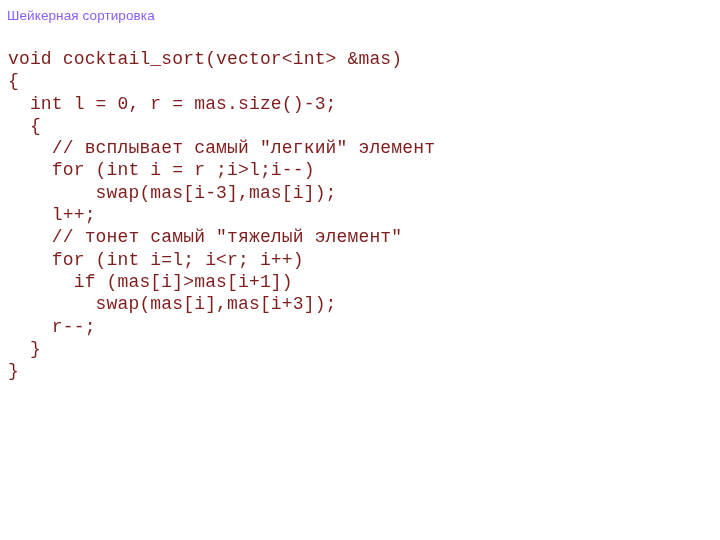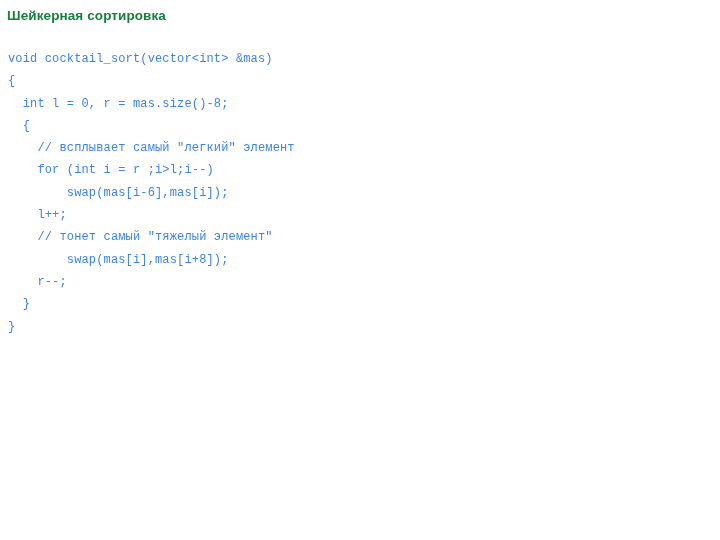--- a/index.html
+++ b/index.html
@@ -22,58 +22,60 @@
     height: 540px;
     background: #ffffff;
     box-sizing: border-box;
   }
   .slide-title {
     position: absolute;
     left: 7px;
     top: 7px;
     font-family: "Liberation Sans", sans-serif;
     font-size: 13.5px;
-    font-weight: bold;
+    font-weight: normal;
     letter-spacing: 0.1px;
-    color: #15803d;
+    color: #8b5cf6;
     white-space: pre;
     line-height: 18px;
   }
   .code-block {
     position: absolute;
     left: 8px;
     top: 48px;
     width: 700px;
   }
   .code-line {
     font-family: "Liberation Mono", "DejaVu Sans Mono", monospace;
-    font-size: 12px;
+    font-size: 18px;
     line-height: 22.3px;
     height: 22.3px;
-    color: #3b82f6;
+    color: #7f1d1d;
     white-space: pre;
     letter-spacing: 0.15px;
   }
 </style>
 </head>
 <body>
 
 <div class="slide">
 
   <div class="slide-title">Шейкерная сортировка</div>
 
   <div class="code-block">
       <div class="code-line">void cocktail_sort(vector&lt;int&gt; &amp;mas)</div>
       <div class="code-line">{</div>
-      <div class="code-line">  int l = 0, r = mas.size()-8;</div>
+      <div class="code-line">  int l = 0, r = mas.size()-3;</div>
       <div class="code-line">  {</div>
       <div class="code-line">    // всплывает самый "легкий" элемент</div>
       <div class="code-line">    for (int i = r ;i&gt;l;i--)</div>
-      <div class="code-line">        swap(mas[i-6],mas[i]);</div>
+      <div class="code-line">        swap(mas[i-3],mas[i]);</div>
       <div class="code-line">    l++;</div>
       <div class="code-line">    // тонет самый "тяжелый элемент"</div>
-      <div class="code-line">        swap(mas[i],mas[i+8]);</div>
+      <div class="code-line">    for (int i=l; i&lt;r; i++)</div>
+      <div class="code-line">      if (mas[i]&gt;mas[i+1])</div>
+      <div class="code-line">        swap(mas[i],mas[i+3]);</div>
       <div class="code-line">    r--;</div>
       <div class="code-line">  }</div>
       <div class="code-line">}</div>
     </div>
 
 </div>
 
 </body></html>

